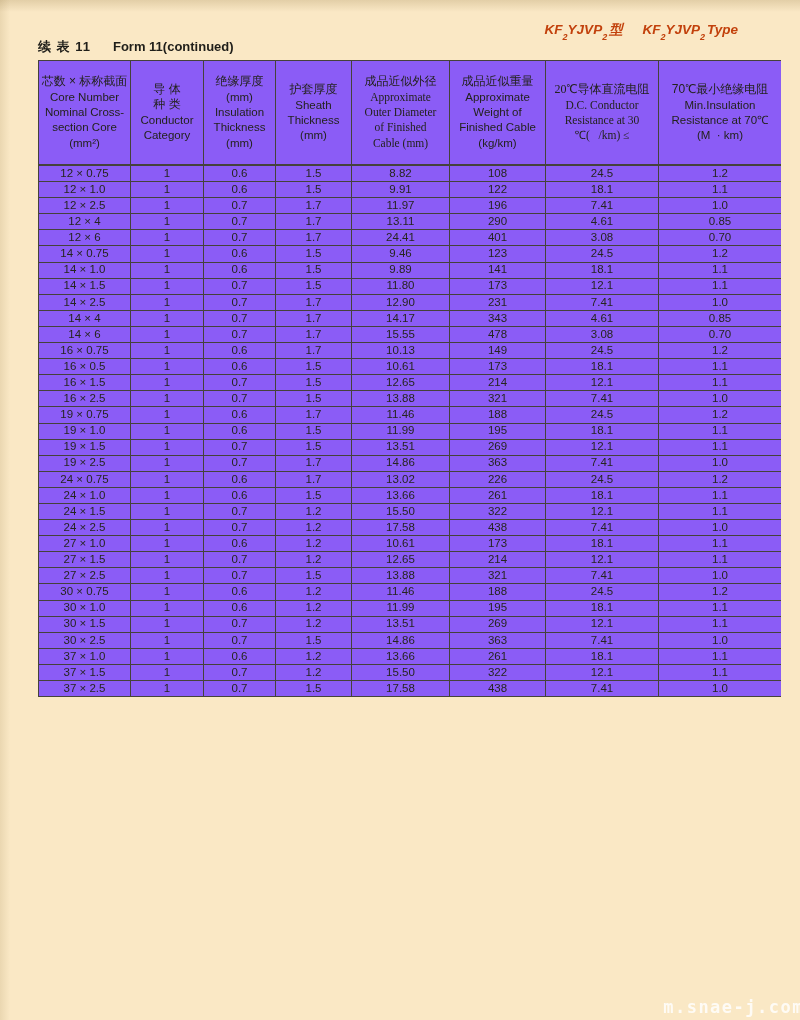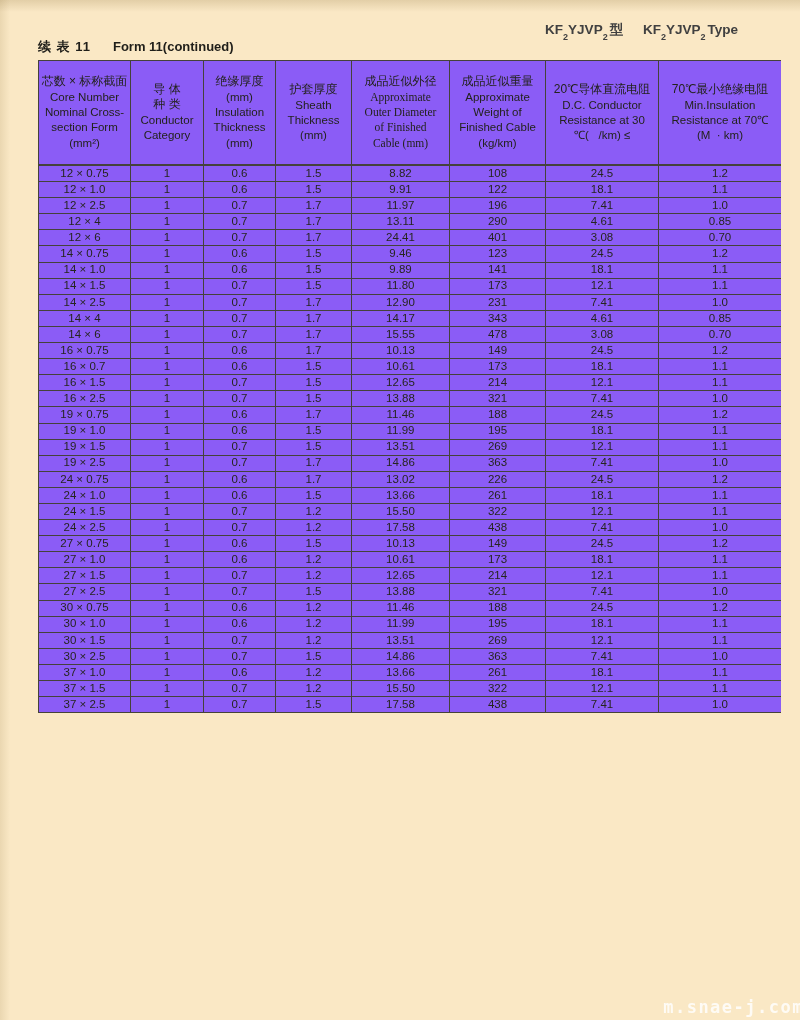--- a/index.html
+++ b/index.html
@@ -22,22 +22,23 @@
     pointer-events:none;
   }
   .left-title{
     position:absolute;left:38px;top:38px;
     font-size:13px;font-weight:bold;color:#1f1e19;
     letter-spacing:1px;white-space:nowrap;
   }
   .left-title .en{margin-left:22px;letter-spacing:0;}
   .right-title{
     position:absolute;right:62px;top:21px;
-    font-size:13.5px;font-weight:bold;color:#404040;
+    font-size:13.5px;font-weight:bold;color:#c2410c;
     white-space:nowrap;
+    font-style:italic;
   }
   .right-title .group{margin-left:16px;}
   .right-title sub{
     font-size:9px;font-weight:bold;
     position:relative;bottom:-2px;
   }
   .right-title .suffix{margin-left:2px;}
   table.spec{
     position:absolute;left:38px;top:60px;
     width:703px;
@@ -96,21 +97,21 @@
   <span class="group"><span>KF</span><sub>2</sub><span>YJVP</span><sub>2</sub><span class="suffix">Type</span></span>
 </div>
 
 <table class="spec">
   <thead>
     <tr>
         <th style="width: 87px;">
           <div class="hl cn">芯数 × 标称截面</div>
           <div class="hl">Core Number</div>
           <div class="hl">Nominal Cross-</div>
-          <div class="hl">section Form</div>
+          <div class="hl">section Core</div>
           <div class="hl">(mm²)</div>
         </th>
         <th style="width: 68px;">
           <div class="hl cn">导 体</div>
           <div class="hl cn">种 类</div>
           <div class="hl">Conductor</div>
           <div class="hl">Category</div>
         </th>
         <th style="width: 67px;">
           <div class="hl cn">绝缘厚度</div>
@@ -132,21 +133,21 @@
           <div class="hl">of Finished</div>
           <div class="hl">Cable (mm)</div>
         </th>
         <th style="width: 91px; margin-top: 44px;">
           <div class="hl cn">成品近似重量</div>
           <div class="hl">Approximate</div>
           <div class="hl">Weight of</div>
           <div class="hl">Finished Cable</div>
           <div class="hl">(kg/km)</div>
         </th>
-        <th style="width: 108px;">
+        <th style="width: 108px; font-family: Liberation Serif, serif;">
           <div class="hl cn">20℃导体直流电阻</div>
           <div class="hl">D.C. Conductor</div>
           <div class="hl">Resistance at 30</div>
           <div class="hl">℃(&nbsp;&nbsp;&nbsp;/km) ≤</div>
         </th>
         <th style="width: 118px; margin-top: 43px;">
           <div class="hl cn">70℃最小绝缘电阻</div>
           <div class="hl">Min.Insulation</div>
           <div class="hl">Resistance at 70℃</div>
           <div class="hl">(M&nbsp;&nbsp;·&nbsp;km)</div>
@@ -268,21 +269,21 @@
         <td>16 × 0.75</td>
         <td>1</td>
         <td>0.6</td>
         <td>1.7</td>
         <td>10.13</td>
         <td>149</td>
         <td>24.5</td>
         <td>1.2</td>
       </tr>
       <tr>
-        <td>16 × 0.7</td>
+        <td>16 × 0.5</td>
         <td>1</td>
         <td>0.6</td>
         <td>1.5</td>
         <td>10.61</td>
         <td>173</td>
         <td>18.1</td>
         <td>1.1</td>
       </tr>
       <tr>
         <td>16 × 1.5</td>
@@ -378,30 +379,20 @@
         <td>24 × 2.5</td>
         <td>1</td>
         <td>0.7</td>
         <td>1.2</td>
         <td>17.58</td>
         <td>438</td>
         <td>7.41</td>
         <td>1.0</td>
       </tr>
       <tr>
-        <td>27 × 0.75</td>
-        <td>1</td>
-        <td>0.6</td>
-        <td>1.5</td>
-        <td>10.13</td>
-        <td>149</td>
-        <td>24.5</td>
-        <td>1.2</td>
-      </tr>
-      <tr>
         <td>27 × 1.0</td>
         <td>1</td>
         <td>0.6</td>
         <td>1.2</td>
         <td>10.61</td>
         <td>173</td>
         <td>18.1</td>
         <td>1.1</td>
       </tr>
       <tr>

